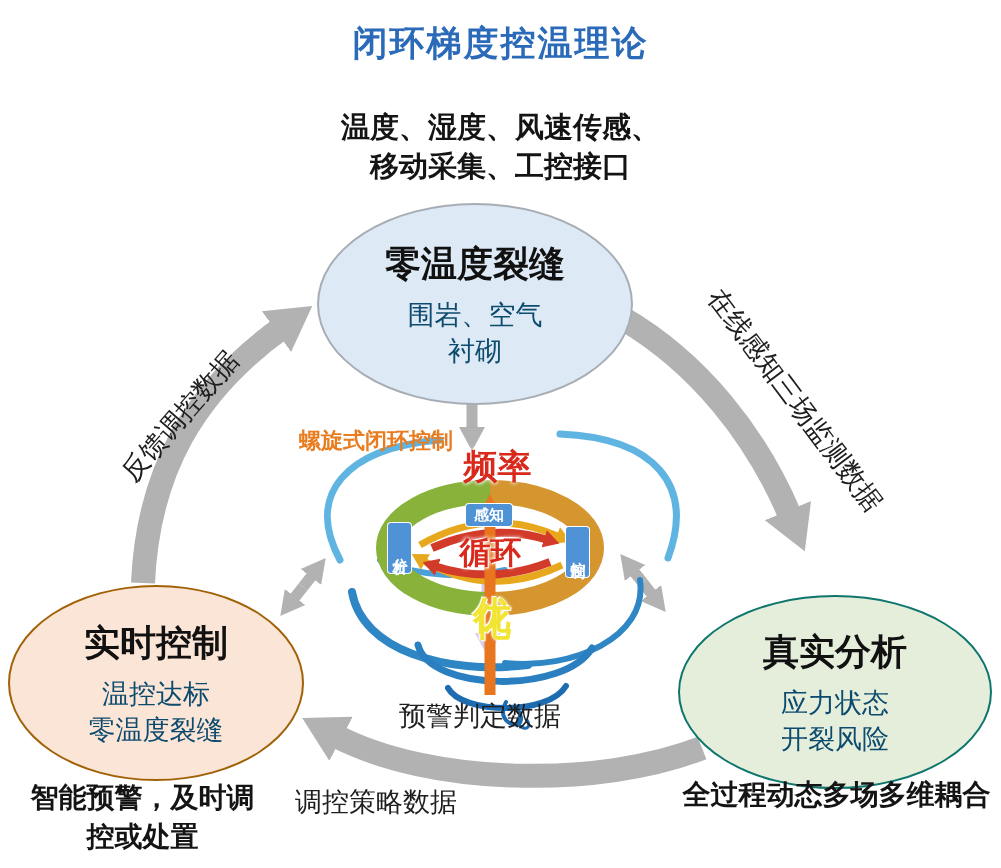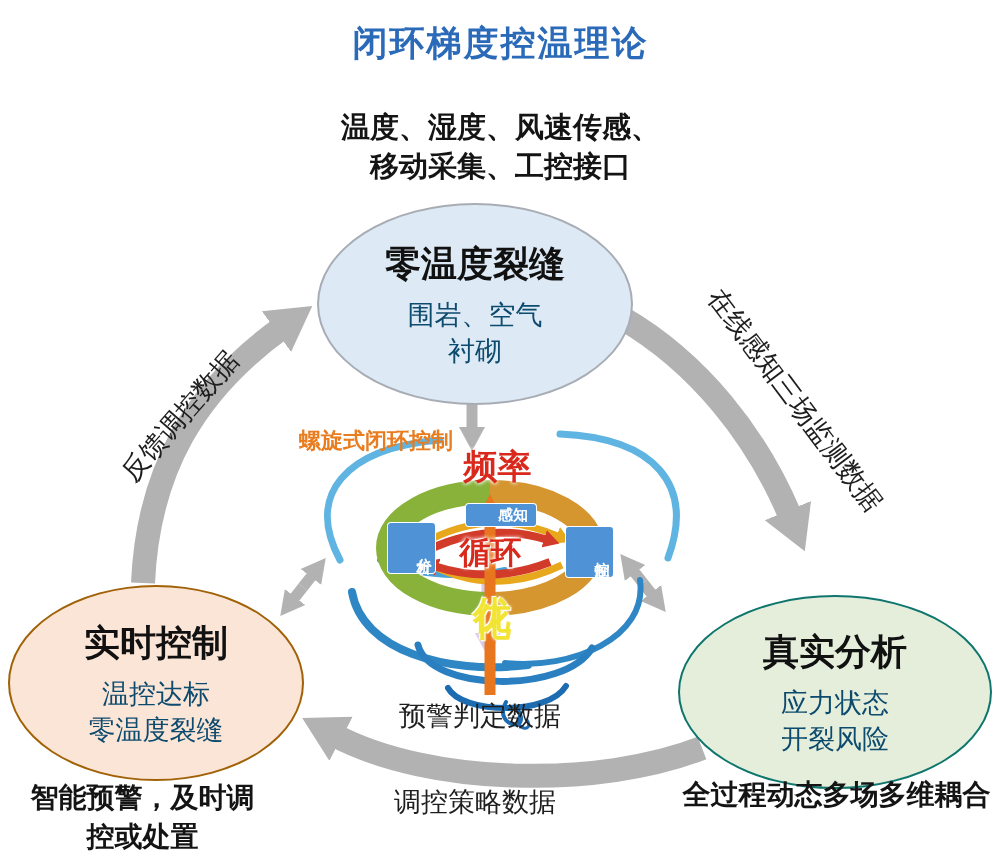--- a/index.html
+++ b/index.html
@@ -20,31 +20,31 @@
   .node-line{font-size:27px;line-height:36px;color:#0c4a6e;font-weight:500;}
   
   .note{font-size:28px;font-weight:bold;line-height:39px;color:#141414;text-align:center;}
   .note-left{left:5px;top:778px;width:275px;}
   .note-right{left:672px;top:775px;width:329px;}
   
   .flow{font-size:27px;font-weight:500;color:#1e1e1e;white-space:nowrap;}
   .flow-left{left:55px;top:398px;width:250px;text-align:center;transform:rotate(-49deg);}
   .flow-right{left:640px;top:382px;width:310px;text-align:center;transform:rotate(53deg);}
   .flow-btm-top{left:300px;top:698px;width:360px;text-align:center;}
-  .flow-btm-bot{left:295px;top:784px;width:360px;text-align:center;}
+  .flow-btm-bot{left:295px;top:784px;width:360px;text-align:left;}
   
   .spiral-label{left:299px;top:426px;font-size:22px;font-weight:bold;color:#e87c1e;white-space:nowrap;font-family:Liberation Serif, serif;}
   .freq{left:430px;top:444px;width:135px;text-align:center;font-size:34px;font-weight:bold;color:#d9291c;text-shadow:0 0 4px #fff,0 0 4px #fff;}
   .cycle{left:428px;top:532px;width:125px;text-align:center;font-size:31px;font-weight:bold;color:#d9291c;text-shadow:0 0 4px #fff,0 0 4px #fff,1px 1px 0 #fff;}
   .optimize{left:466px;top:566px;font-size:38px;font-weight:bold;color:#f2e433;
     writing-mode:vertical-rl;text-orientation:upright;letter-spacing:6px;
     text-shadow:0 0 3px #fff,0 0 3px #fff,1px 1px 0 #fff,-1px -1px 0 #fff;}
   
   .ring-tag{background:#4f93d6;color:#fff;font-size:15px;font-weight:bold;border-radius:3px;
-    display:flex;align-items:center;justify-content:center;box-shadow:0 0 0 1px #ffffff;padding-left:24px;}
+    display:flex;align-items:center;justify-content:center;box-shadow:0 0 0 1px #ffffff;}
   .ring-tag.h{width:46px;height:22px;}
   .ring-tag.v{width:23px;height:50px;writing-mode:vertical-rl;text-orientation:upright;letter-spacing:2px;}
   .tag-top{left:466px;top:504px;}
   .tag-left{left:388px;top:523px;}
   .tag-right{left:566px;top:527px;}
   svg{display:block;}
 </style>
 </head>
 <body>
 

